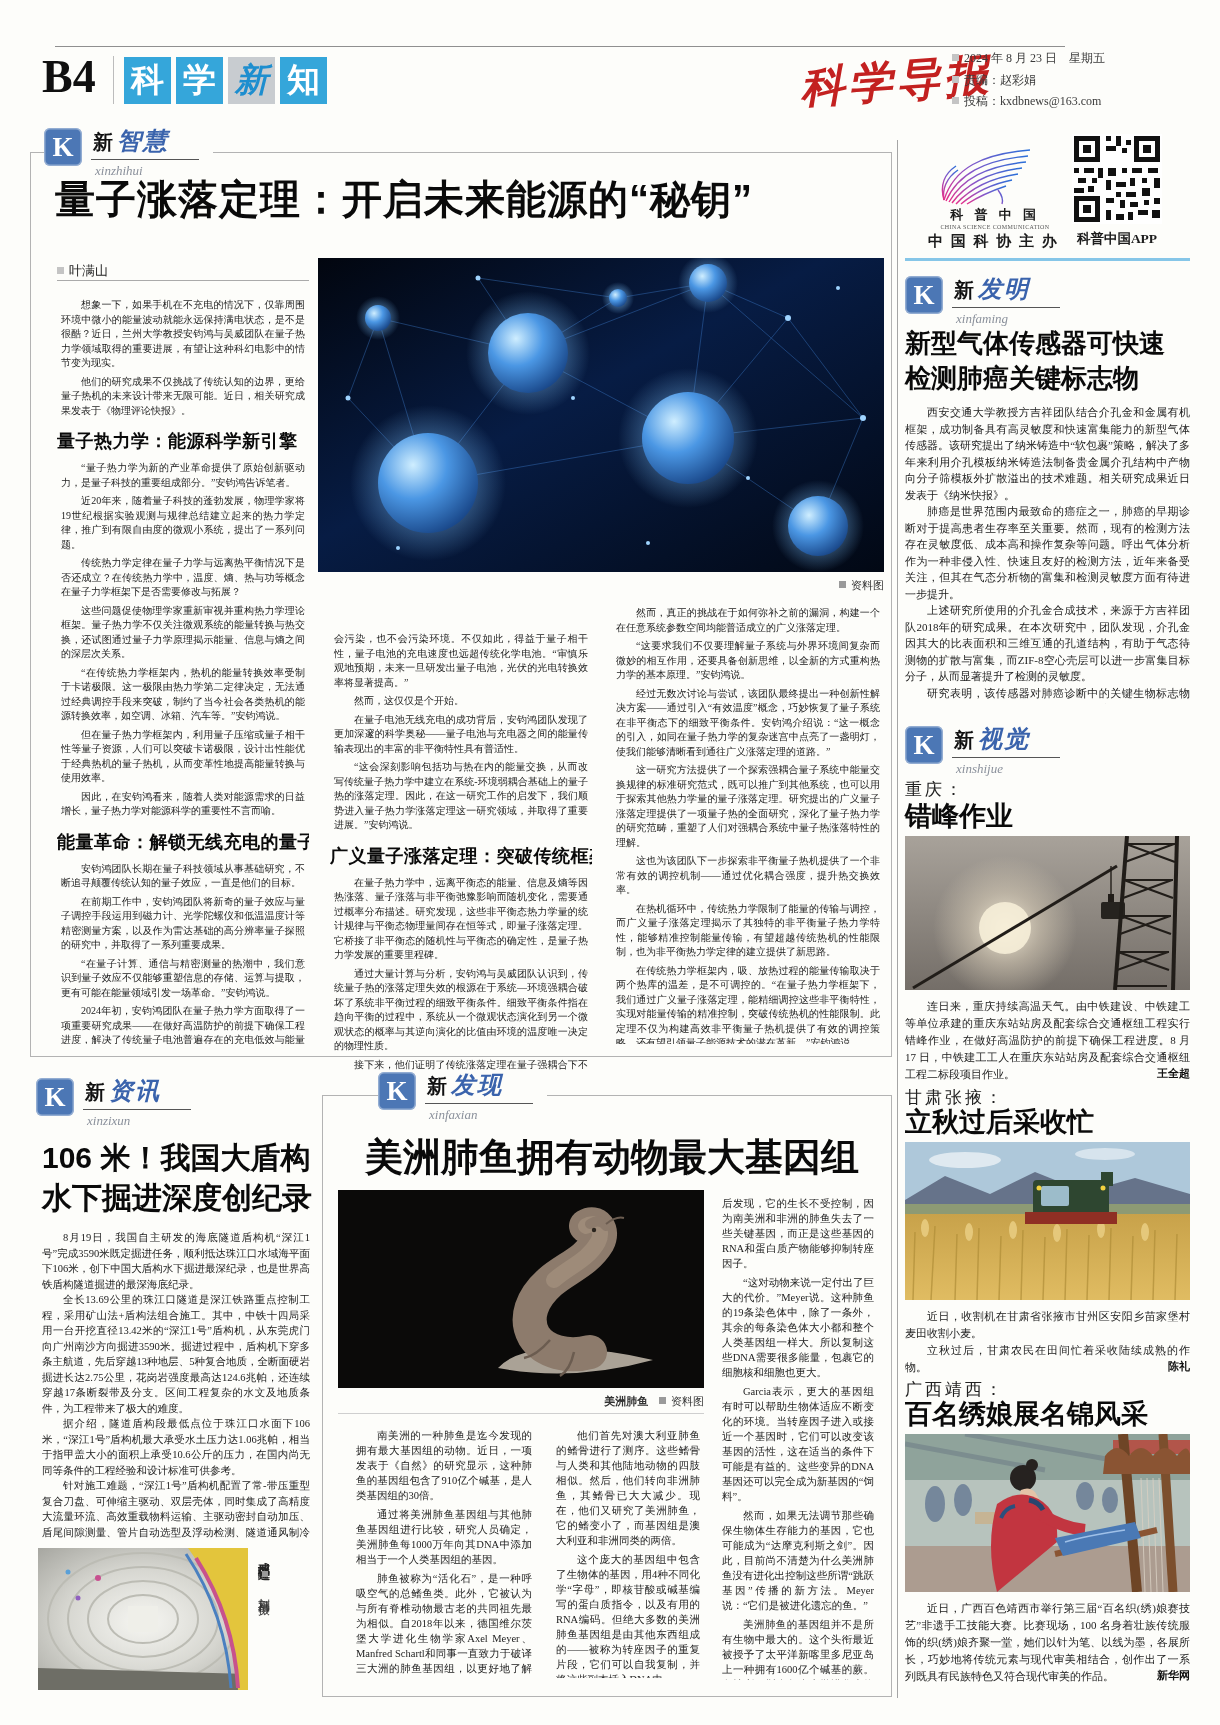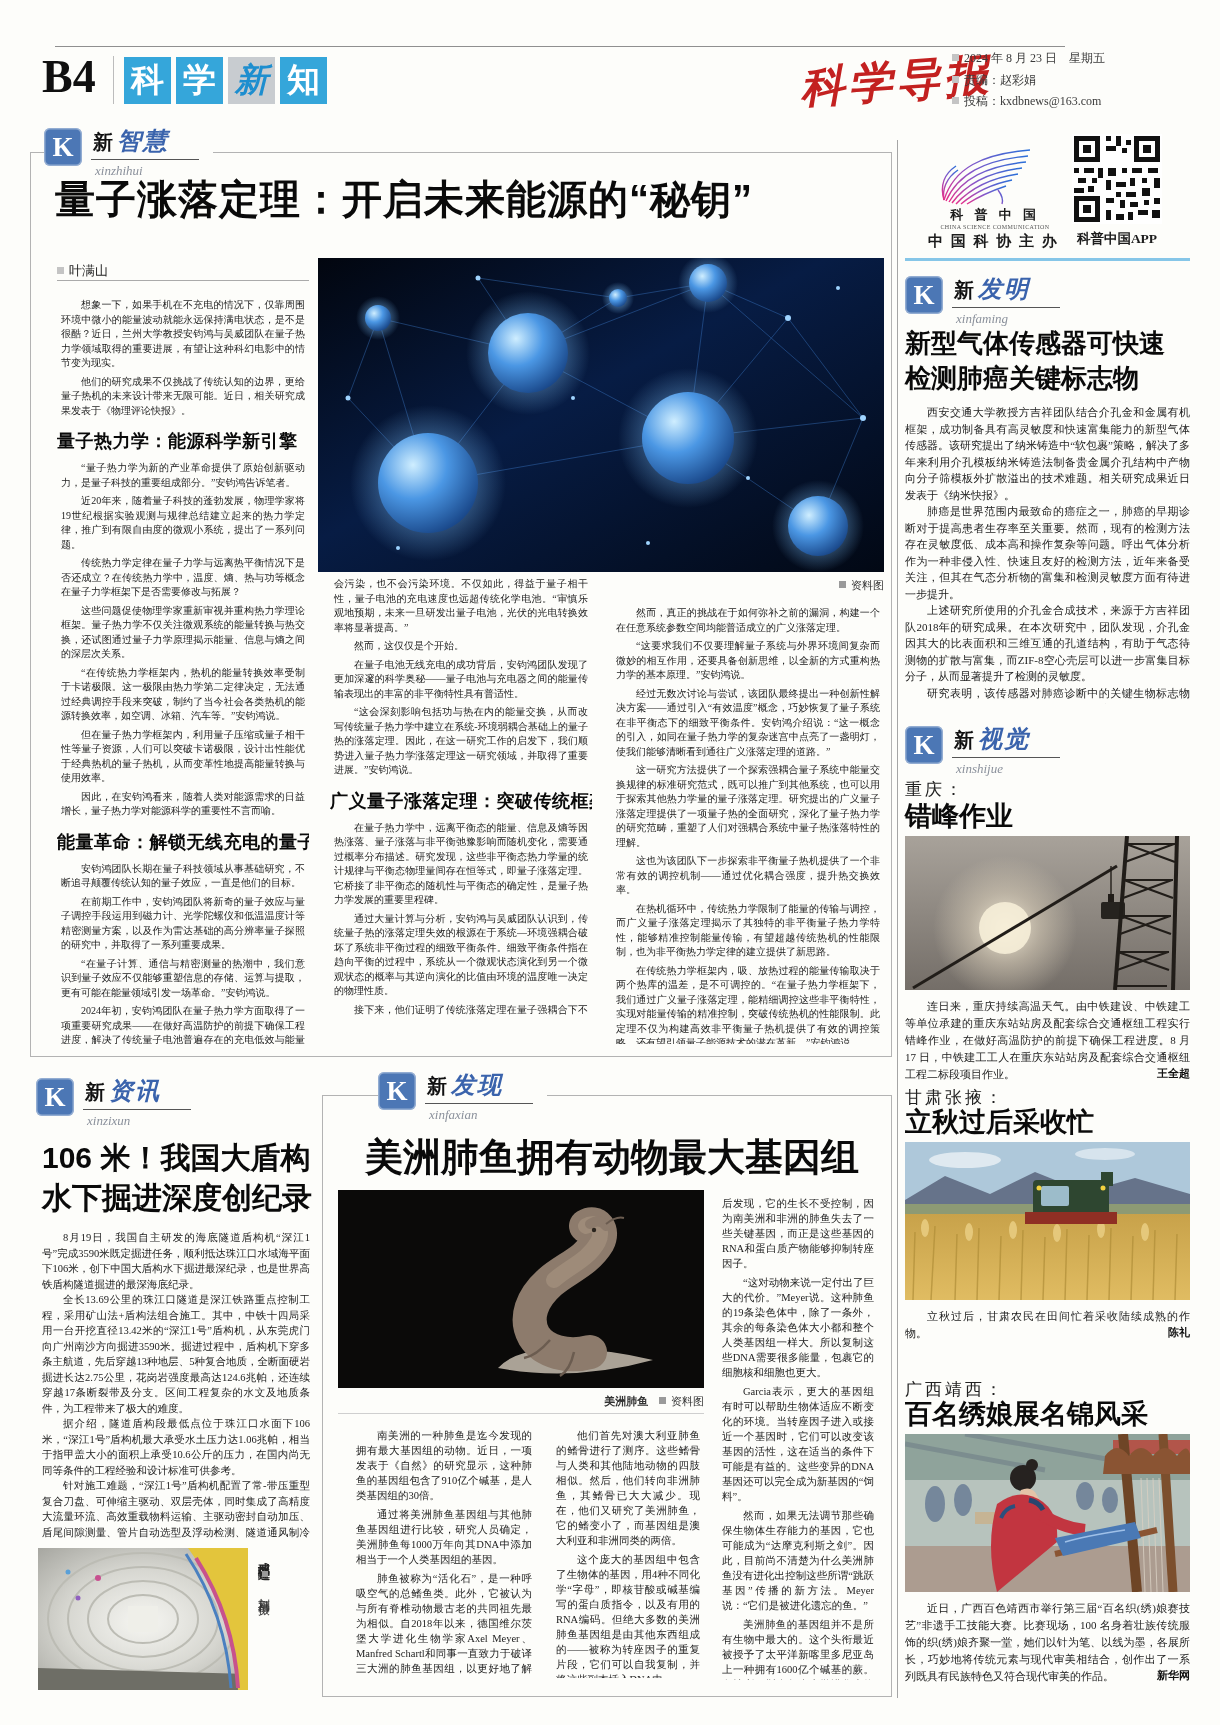--- a/index.html
+++ b/index.html
@@ -159,21 +159,21 @@
       <circle cx="60" cy="60" r="22" fill="url(#glow)"></circle>
       <circle cx="60" cy="60" r="13" fill="url(#qs)"></circle>
       <circle cx="300" cy="40" r="16" fill="url(#glow)"></circle>
       <circle cx="300" cy="40" r="9" fill="url(#qs)"></circle>
     </svg>
   </div>
   <div class="abs capnote" style="left:318px;top:578px;width:566px;text-align:right;">
     <span class="sqd"></span><span>资料图</span>
   </div>
 
-  <div class="abs" style="left:330px;top:573px;width:262px;height:442px;overflow:hidden;">
+  <div class="abs" style="left:330px;top:628px;width:262px;height:442px;overflow:hidden;">
     <p class="bp noind">会污染，也不会污染环境。不仅如此，得益于量子相干性，量子电池的充电速度也远超传统化学电池。“审慎乐观地预期，未来一旦研发出量子电池，光伏的光电转换效率将显著提高。”</p>
     <p class="bp">然而，这仅仅是个开始。</p>
     <p class="bp">在量子电池无线充电的成功背后，安钧鸿团队发现了更加深邃的科学奥秘——量子电池与充电器之间的能量传输表现出的丰富的非平衡特性具有普适性。</p>
     <p class="bp">“这会深刻影响包括功与热在内的能量交换，从而改写传统量子热力学中建立在系统-环境弱耦合基础上的量子热的涨落定理。因此，在这一研究工作的启发下，我们顺势进入量子热力学涨落定理这一研究领域，并取得了重要进展。”安钧鸿说。</p>
     <div class="sub">广义量子涨落定理：突破传统框架</div>
     <p class="bp">在量子热力学中，远离平衡态的能量、信息及熵等因热涨落、量子涨落与非平衡弛豫影响而随机变化，需要通过概率分布描述。研究发现，这些非平衡态热力学量的统计规律与平衡态物理量间存在恒等式，即量子涨落定理。它桥接了非平衡态的随机性与平衡态的确定性，是量子热力学发展的重要里程碑。</p>
     <p class="bp">通过大量计算与分析，安钧鸿与吴威团队认识到，传统量子热的涨落定理失效的根源在于系统—环境强耦合破坏了系统非平衡过程的细致平衡条件。细致平衡条件指在趋向平衡的过程中，系统从一个微观状态演化到另一个微观状态的概率与其逆向演化的比值由环境的温度唯一决定的物理性质。</p>
     <p class="bp">接下来，他们证明了传统涨落定理在量子强耦合下不再适用，并明确了理论边界。</p>
   </div>
 
@@ -483,20 +483,21 @@
         <rect x="128" y="38" width="76" height="44" rx="4" fill="#2e4630"></rect>
         <rect x="136" y="44" width="28" height="20" rx="2" fill="#9cbcca"></rect>
         <rect x="196" y="30" width="12" height="14" fill="#2e4630"></rect>
         <rect x="120" y="70" width="92" height="12" fill="#8f2f24"></rect>
         <circle cx="134" cy="46" r="2.5" fill="#f2d240"></circle>
           <circle cx="198" cy="46" r="2.5" fill="#f2d240"></circle>
       </g>
     </svg>
   </div>
   <div class="abs" style="left:905px;top:1308px;width:285px;">
+    <p class="cap">近日，收割机在甘肃省张掖市甘州区安阳乡苗家堡村麦田收割小麦。</p>
     <p class="cap">立秋过后，甘肃农民在田间忙着采收陆续成熟的作物。</p>
     <div class="authline">陈礼</div>
   </div>
 
   <div class="abs region" style="left:905px;top:1378px;">广西靖西：</div>
   <div class="abs htitle" style="left:905px;top:1396px;font-size:27px;">百名绣娘展名锦风采</div>
   <div class="abs" style="left:905px;top:1434px;width:285px;height:158px;">
     <svg width="285" height="158" viewBox="0 0 285 158">
       <rect width="285" height="158" fill="#b7c3bd"></rect>
       <rect width="285" height="46" fill="#8fa39b"></rect>

